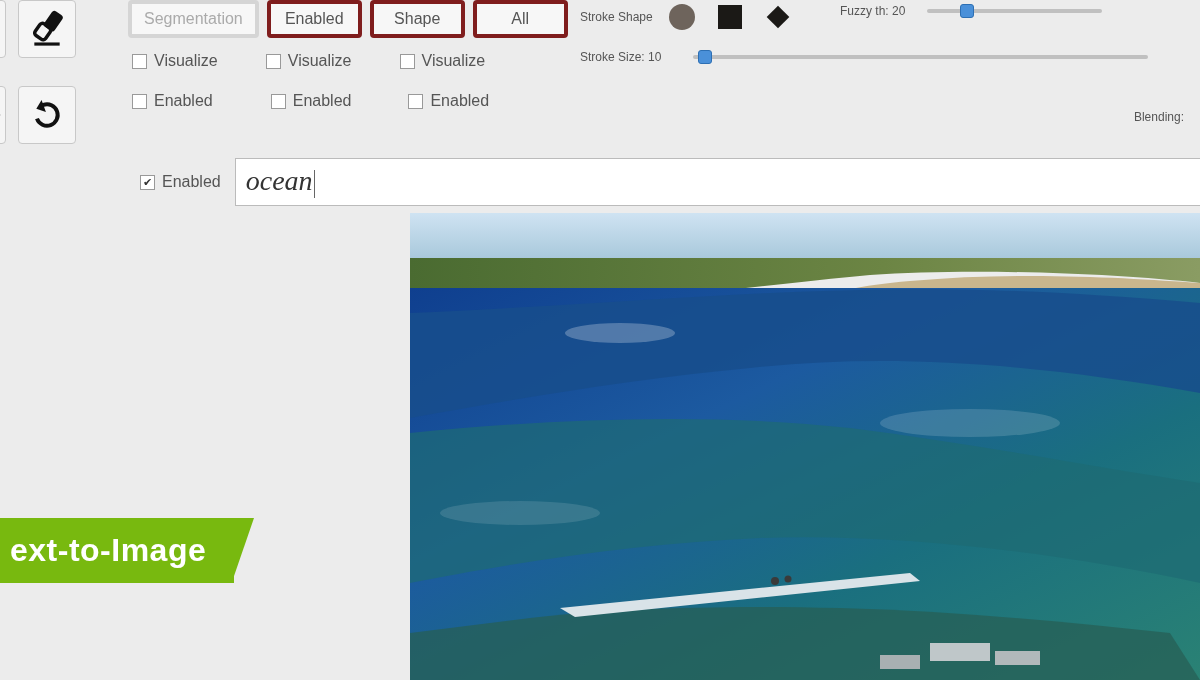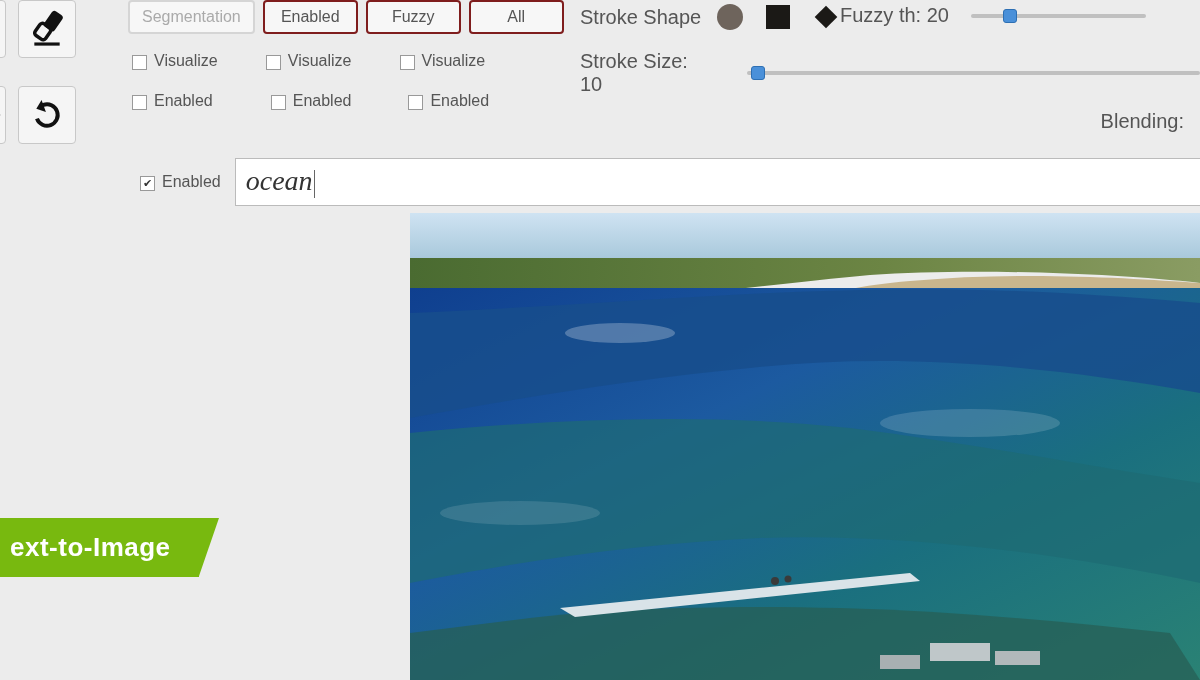--- a/index.html
+++ b/index.html
@@ -24,42 +24,42 @@
       border-radius: 4px;
       display: flex;
       align-items: center;
       justify-content: center;
       cursor: pointer;
       margin-right: 12px;
     }
     .tool-btn svg { width: 38px; height: 38px; }
     .mode-btn {
       background: #f7f7f7;
-      border: 2px solid #7f1d1d;
+      border: 4px solid #7f1d1d;
       border-radius: 4px;
       padding: 6px 12px;
       font-size: 16px;
       color: #555;
       margin-right: 8px;
       cursor: pointer;
       min-width: 95px;
     }
     .mode-btn.dim { color: #aaa; border-color: #d5d5d5; }
     .checkbox-group {
-      display: flex; align-items: flex-end; gap: 7px;
+      display: flex; align-items: center; gap: 7px;
       font-size: 16px; color: #555;
     }
     .cb {
       width: 15px; height: 15px; border: 1px solid #999;
       background: #fff; display: inline-flex;
       align-items: center; justify-content: center;
       font-size: 11px; color: #333;
     }
     .shape-swatch { width: 30px; height: 30px; display:inline-block; margin: 0 4px; }
-    .label-txt { font-size: 20px; color: #555; }
+    .label-txt { font-size: 12px; color: #555; }
     .text-input {
       background: #fff;
       border: 1px solid #bbb;
       font-size: 28px;
       font-style: italic;
       font-family: Georgia, "Times New Roman", serif;
       padding: 6px 10px;
       color: #333;
       width: 970px;
       height: 48px;
@@ -78,21 +78,21 @@
       width: 14px; height: 14px; border-radius: 3px;
       background: #4a90d9; border:1px solid #2d6fb3; cursor: pointer;
     }
     .canvas {
       position: absolute; left: 410px; top: 213px;
       width: 790px; height: 467px; overflow: hidden;
     }
     .canvas svg { width: 100%; height: 100%; display:block; }
     .banner {
       position: absolute; left: 0; top: 518px;
-      background: #78b90f; color: #fff; font-size: 26px;
+      background: #78b90f; color: #fff; font-size: 32px;
       font-weight: 700; padding: 14px 28px 14px 10px;
       letter-spacing: 0.5px;
     }
     .banner::after {
       content:""; position:absolute; right:-20px; top:0;
       border-top: 0 solid transparent;
       border-bottom: 58px solid transparent;
       border-left: 20px solid #78b90f;
       height:0; width:0;
     }
@@ -131,21 +131,21 @@
   <div class="tool-btn">
     <svg viewBox="0 0 24 24">
       <path d="M12 4a8 8 0 1 0 8 8h-2.5A5.5 5.5 0 1 1 12 6.5V10l5-4-5-4v2z" fill="#111" transform="scale(-1,1) translate(-24,0) rotate(20 12 12)"></path>
     </svg>
   </div>
 </div>
 
 <div class="toolbar-row" style="left:128px; top:0;">
   <button class="mode-btn dim" style="min-width:120px;">Segmentation</button>
   <button class="mode-btn">Enabled</button>
-  <button class="mode-btn">Fuzzy</button>
+  <button class="mode-btn">Shape</button>
   <button class="mode-btn">All</button>
 </div>
 
 <div class="toolbar-row" style="left:580px; top:2px; gap:10px;">
   <span class="label-txt">Stroke Shape</span>
   <span class="shape-swatch">
     <svg viewBox="0 0 30 30">
         <circle cx="15" cy="15" r="13" fill="#6e645c"></circle>
       </svg>
   </span>

